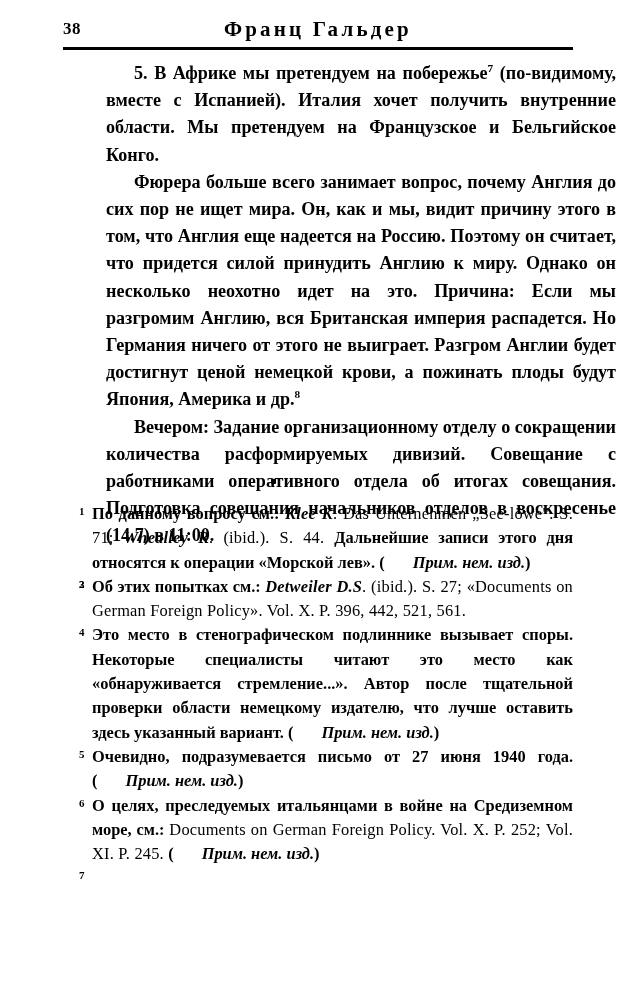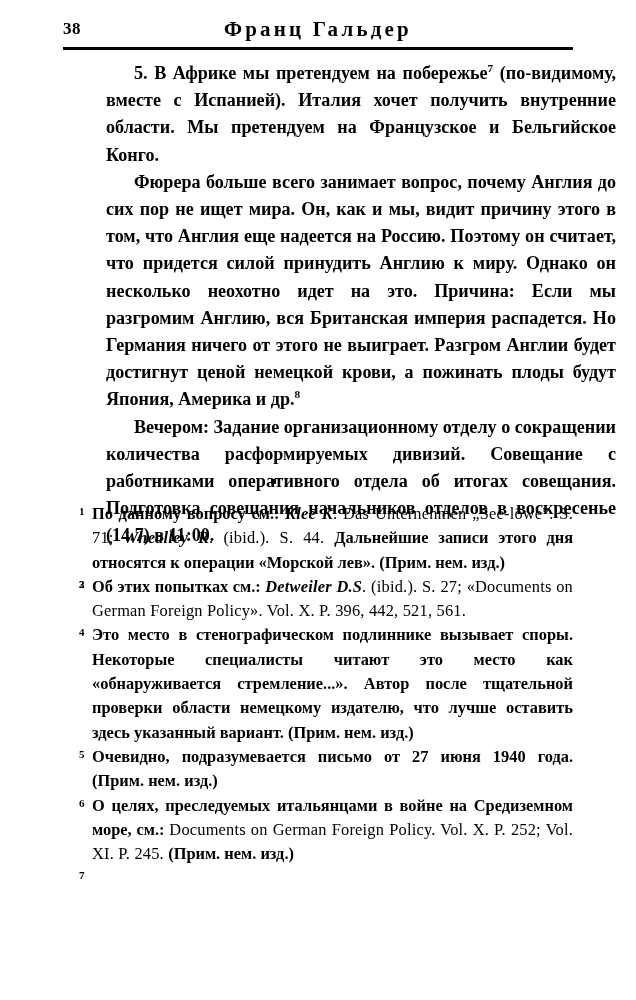--- a/index.html
+++ b/index.html
@@ -131,21 +131,23 @@
   .lat {
     font-weight: normal;
     letter-spacing: 0.2px;
   }
   .it-lat {
     font-style: italic;
     font-weight: bold;
     letter-spacing: 0.2px;
   }
   .ital-ru {
-    font-weight: bold;
+    font-style: italic;
+    font-weight: bold;
+    margin-left: 28px;
   }
 </style>
 </head>
 <body>
 
 <div id="page">
 
   <div class="header">
     <div class="header-folio">38</div>
     <div class="header-title">Франц Гальдер</div>

